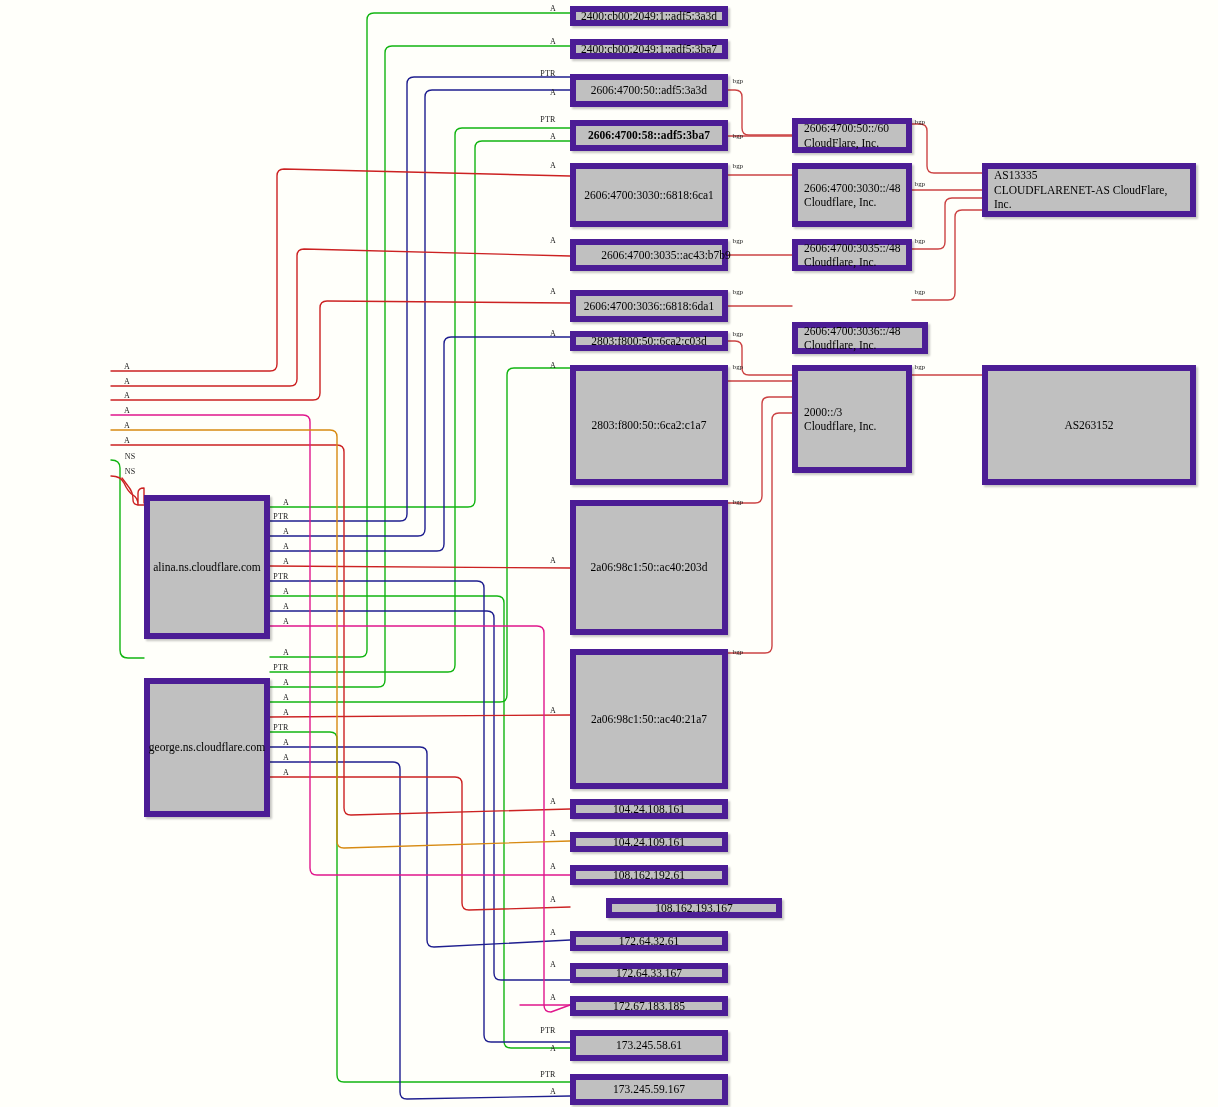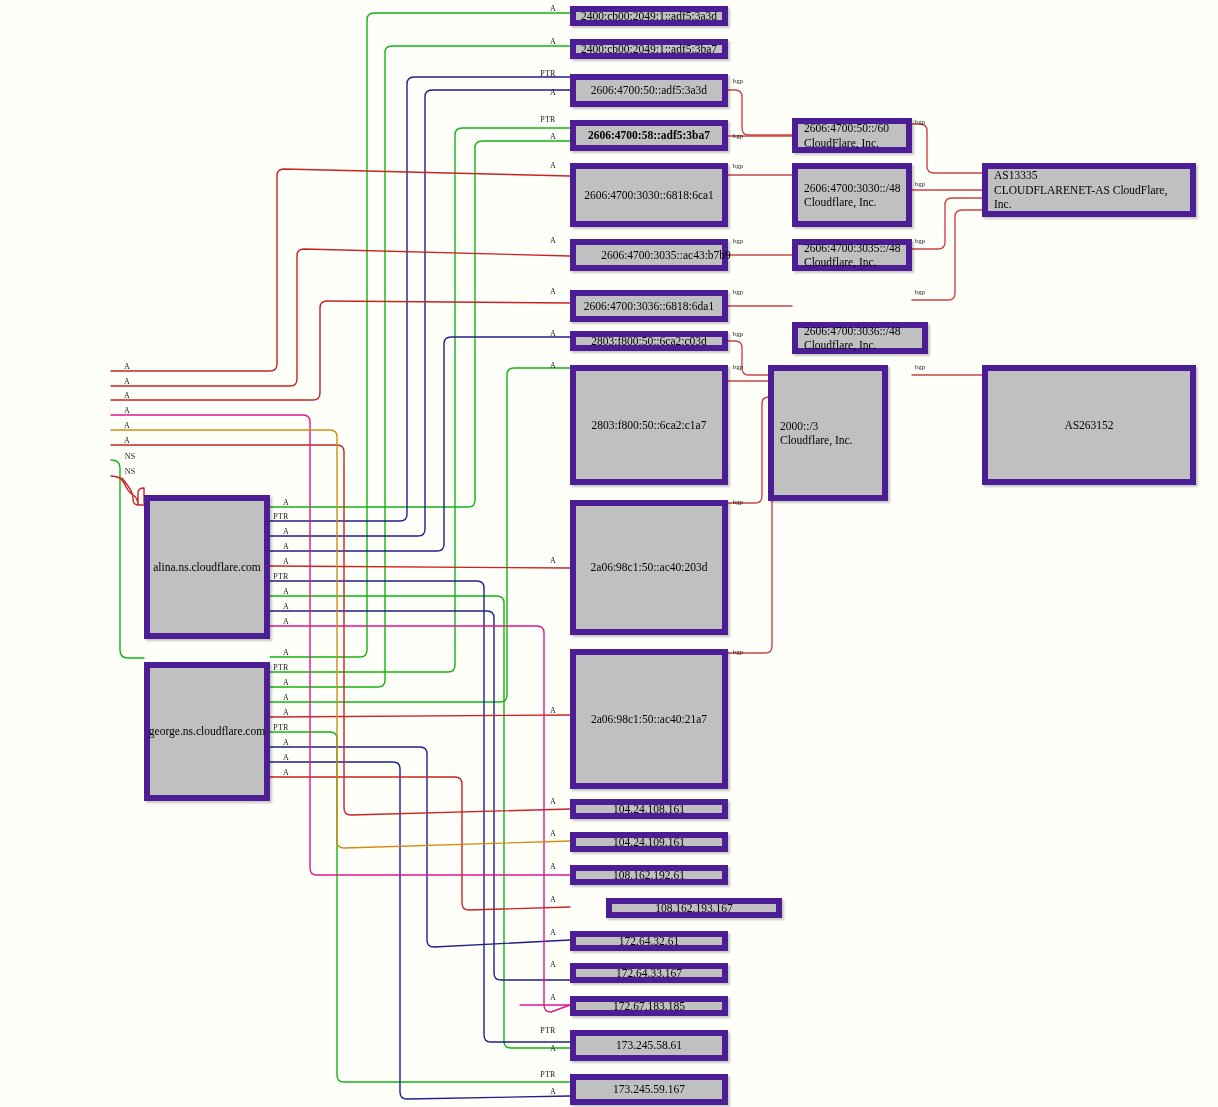--- a/index.html
+++ b/index.html
@@ -133,21 +133,21 @@
 
       <g>
         <path d="M520,1005 L570,1005" stroke="#e0178c"></path>
       </g>
 
     </g>
   </svg>
 
 
   <div class="node center" style="left:144px;top:495px;width:126px;height:144px;">alina.ns.cloudflare.com</div>
-  <div class="node center" style="left:144px;top:662px;width:126px;height:139px;">george.ns.cloudflare.com</div>
+  <div class="node center" style="left:144px;top:678px;width:126px;height:139px;">george.ns.cloudflare.com</div>
 
   <div class="node center" style="left:570px;top:6px;width:158px;height:20px;">2400:cb00:2049:1::adf5:3a3d</div>
   <div class="node center" style="left:570px;top:39px;width:158px;height:20px;">2400:cb00:2049:1::adf5:3ba7</div>
   <div class="node center" style="left:570px;top:74px;width:158px;height:33px;">2606:4700:50::adf5:3a3d</div>
   <div class="node center" style="left:570px;top:120px;width:158px;height:31px;font-weight:bold;">2606:4700:58::adf5:3ba7</div>
   <div class="node center" style="left:570px;top:163px;width:158px;height:64px;">2606:4700:3030::6818:6ca1</div>
   <div class="node center" style="left:570px;top:239px;width:158px;height:32px;padding-left:40px;">2606:4700:3035::ac43:b7b9</div>
   <div class="node center" style="left:570px;top:290px;width:158px;height:32px;">2606:4700:3036::6818:6da1</div>
   <div class="node center" style="left:570px;top:331px;width:158px;height:20px;">2803:f800:50::6ca2:c03d</div>
   <div class="node center" style="left:570px;top:365px;width:158px;height:120px;">2803:f800:50::6ca2:c1a7</div>
@@ -164,21 +164,21 @@
   <div class="node center" style="left:570px;top:1074px;width:158px;height:31px;">173.245.59.167</div>
 
   <div class="node left" style="left:792px;top:118px;width:120px;height:35px;">2606:4700:50::/60
 CloudFlare, Inc.</div>
   <div class="node left" style="left:792px;top:163px;width:120px;height:64px;">2606:4700:3030::/48
 Cloudflare, Inc.</div>
   <div class="node left" style="left:792px;top:239px;width:120px;height:32px;">2606:4700:3035::/48
 Cloudflare, Inc.</div>
   <div class="node left" style="left:792px;top:290px;width:136px;height:32px;margin-top:32px;">2606:4700:3036::/48
 Cloudflare, Inc.</div>
-  <div class="node left" style="left:768px;top:365px;width:120px;height:136px;">2000::/3
+  <div class="node left" style="left:792px;top:365px;width:120px;height:108px;">2000::/3
 Cloudflare, Inc.</div>
 
   <div class="node left" style="left:982px;top:163px;width:214px;height:54px;">AS13335
 CLOUDFLARENET-AS CloudFlare, Inc.</div>
   <div class="node center" style="left:982px;top:365px;width:214px;height:120px;">AS263152</div>
 
   <div id="edge-labels">
       <div class="elabel" style="left: 127px; top: 371px;">A</div>
       <div class="elabel" style="left: 127px; top: 386px;">A</div>
       <div class="elabel" style="left: 127px; top: 400px;">A</div>

